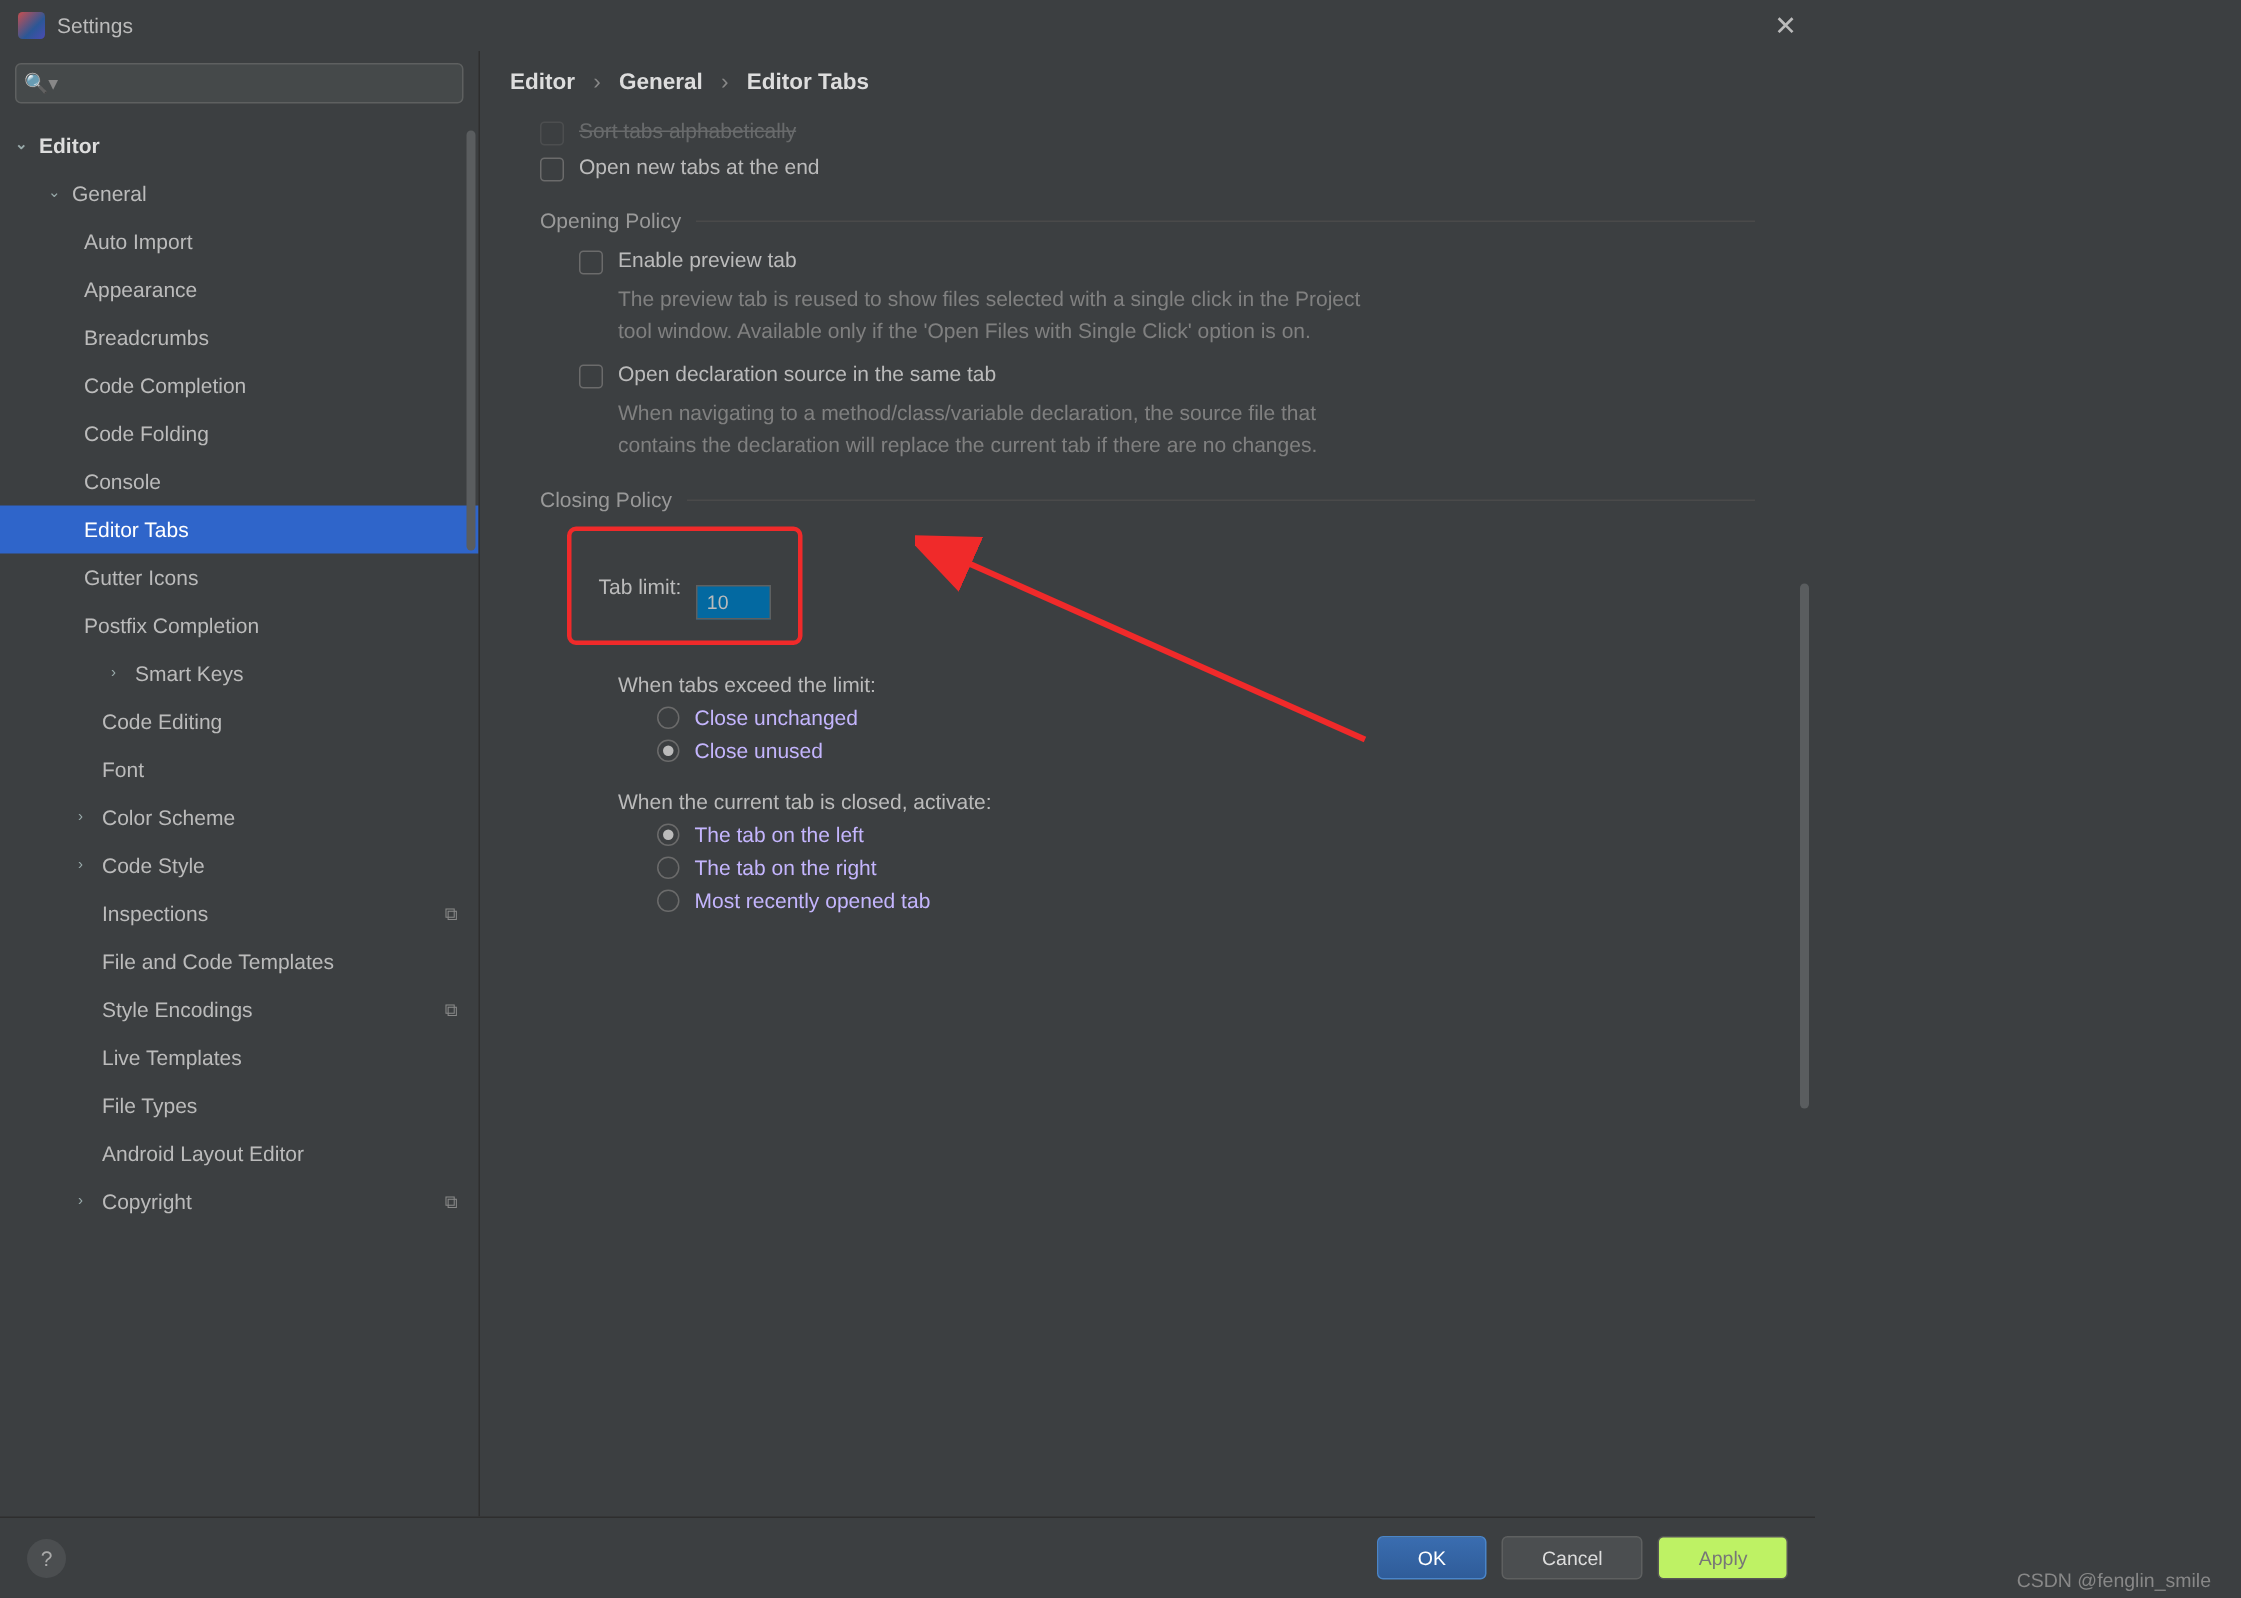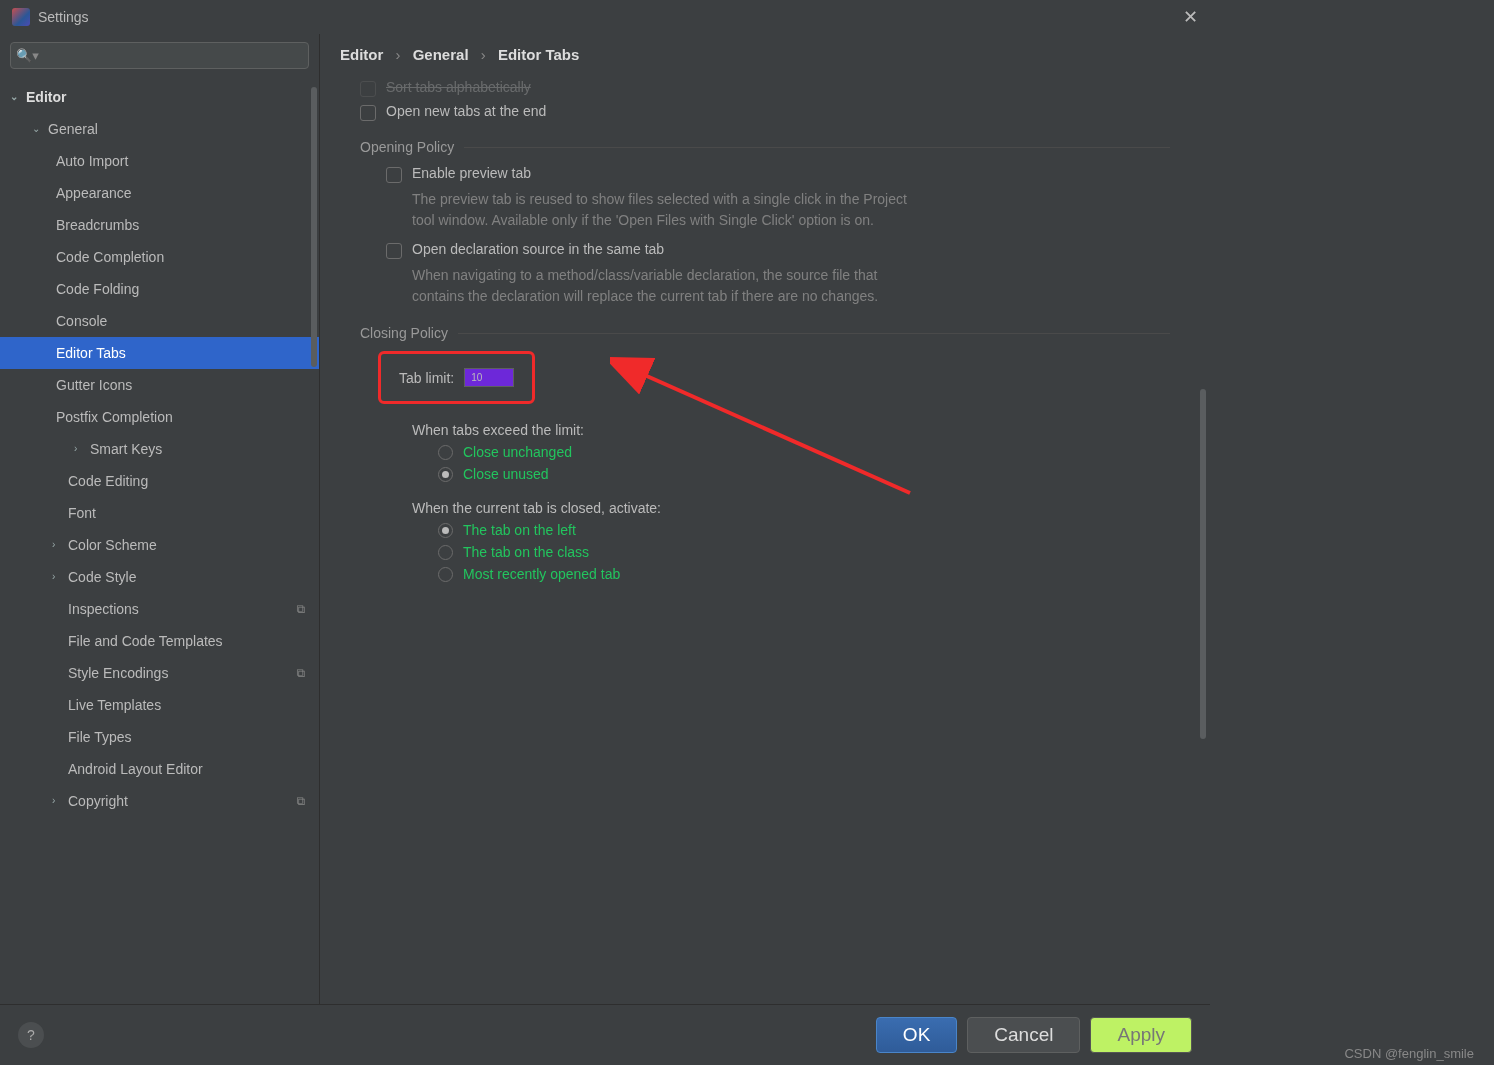--- a/index.html
+++ b/index.html
@@ -35,36 +35,36 @@
 .cb-row { display: flex; align-items: flex-start; margin: 6px 0; }
 .cb { width: 16px; height: 16px; border: 1px solid #6b6b6b; border-radius: 3px; margin-right: 10px; flex: none; margin-top: 2px; }
 .cb-label { color: #bbb; font-size: 14px; }
 .cb-desc { color: #808080; font-size: 14px; margin: 4px 0 10px 26px; max-width: 520px; line-height: 1.5; }
 
 .section-title { color: #999; font-size: 14px; margin: 18px 0 10px 0; display: flex; align-items: center; gap: 10px; }
 .section-title::after { content: ""; flex: 1; height: 1px; background: #4a4a4a; }
 
 .tab-limit-box { border: 3px solid #f02a2a; border-radius: 6px; padding: 14px 18px; display: inline-flex; align-items: center; gap: 10px; margin-left: -8px; margin-bottom: 10px; }
 .tab-limit-box .lbl { color: #bbb; font-size: 14px; }
-.tab-limit-box input { width: 50px; background: #6d28d9; border: 1px solid #5e6060; color: #bbb; padding: 3px 6px; font-size: 10px; }
+.tab-limit-box input { width: 50px; background: #0369a1; border: 1px solid #5e6060; color: #bbb; padding: 3px 6px; font-size: 13px; margin-top: 22px; }
 
 .arrow-svg { position: absolute; pointer-events: none; }
 
 .sub-label { color: #bbb; font-size: 14px; margin: 8px 0 6px 26px; }
 .radio-row { display: flex; align-items: center; margin: 6px 0 6px 52px; gap: 10px; }
 .radio { width: 15px; height: 15px; border: 1px solid #6b6b6b; border-radius: 50%; flex: none; position: relative; }
 .radio.checked::after { content: ""; position: absolute; inset: 3px; background: #bbb; border-radius: 50%; }
-.radio-label { color: #22c55e; font-size: 14px; }
+.radio-label { color: #c4b5fd; font-size: 14px; }
 
 .content-scrollbar { position: absolute; right: 4px; top: 320px; width: 6px; height: 350px; background: #5a5d5f; border-radius: 3px; }
 
 .footer { display: flex; align-items: center; padding: 12px 18px; border-top: 1px solid #2e2e2e; background: #3c3f41; }
 .help-btn { width: 26px; height: 26px; border-radius: 50%; background: #4b4e50; color: #aaa; display: flex; align-items: center; justify-content: center; font-size: 14px; cursor: pointer; }
 .footer .spacer { flex: 1; }
-.btn { padding: 6px 26px; border-radius: 4px; font-size: 19px; margin-left: 10px; cursor: pointer; border: 1px solid transparent; }
+.btn { padding: 6px 26px; border-radius: 4px; font-size: 13px; margin-left: 10px; cursor: pointer; border: 1px solid transparent; }
 .btn.primary { background: #365880; border-color: #4a85c9; color: #fff; background: linear-gradient(#3a6db0, #2f5c99); }
 .btn.secondary { background: #4b4e50; border: 1px solid #5e6060; color: #ddd; }
 .btn.disabled { background: #bef264; border: 1px solid #555; color: #777; }
 
 .watermark { position: absolute; bottom: 4px; right: 20px; color: #888; font-size: 13px; pointer-events: none; }
 </style>
 </head>
 <body>
 
 <div class="window">
@@ -234,21 +234,21 @@
               <div class="radio-label">Close unused</div>
             </div>
 
           <div class="sub-label" style="margin-top:18px">When the current tab is closed, activate:</div>
           <div class="radio-row">
               <div class="radio checked"></div>
               <div class="radio-label">The tab on the left</div>
             </div>
           <div class="radio-row">
               <div class="radio"></div>
-              <div class="radio-label">The tab on the class</div>
+              <div class="radio-label">The tab on the right</div>
             </div>
           <div class="radio-row">
               <div class="radio"></div>
               <div class="radio-label">Most recently opened tab</div>
             </div>
         </div>
       </div>
     </div>
   </div>
 

